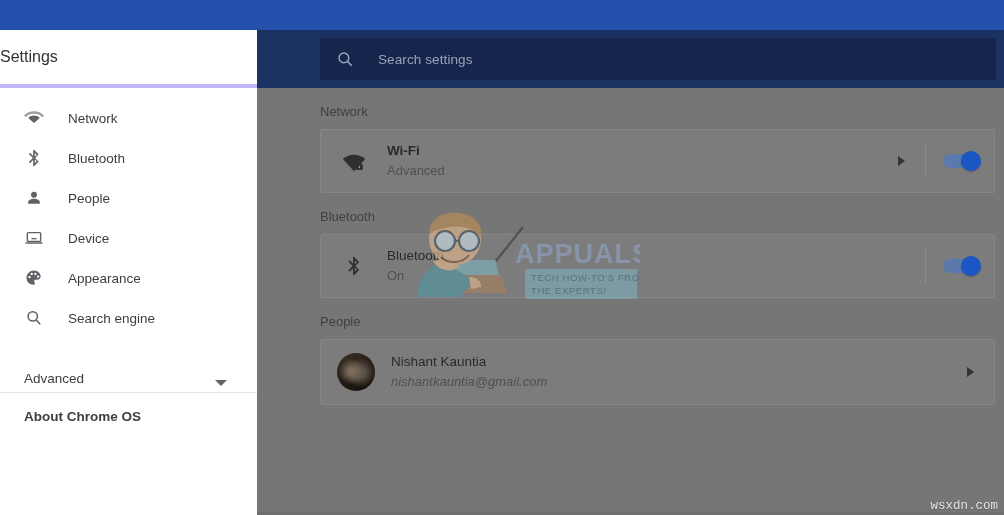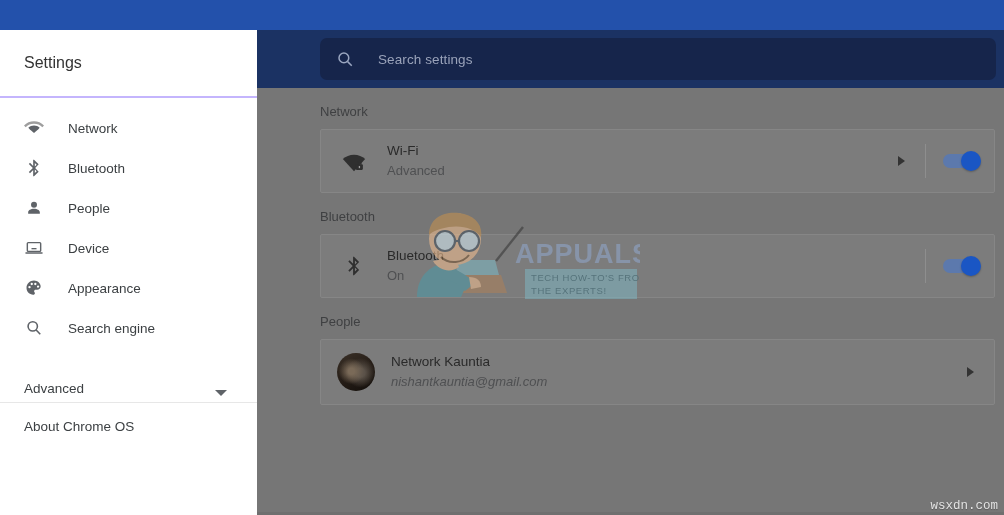--- a/index.html
+++ b/index.html
@@ -42,21 +42,20 @@
   .search-box {
     position: absolute;
     top: 38px;
     left: 320px;
     width: 676px;
     height: 42px;
     background: #16254b;
     display: flex;
     align-items: center;
     padding-left: 16px;
-    border-radius: 7px;
   }
 
   .search-icon {
     width: 18px; height: 18px;
     flex: 0 0 auto;
     color: #9aa6c0;
     display: flex;
     align-items: center;
     justify-content: center;
   }
@@ -72,27 +71,26 @@
   .sidebar {
     position: absolute;
     top: 30px; left: 0;
     width: 257px;
     height: 485px;
     background: #ffffff;
     z-index: 5;
   }
 
   .sidebar-title {
-    height: 68px;
-    display: flex;
-    align-items: center;
-    padding-left: 24px;
+    height: 58px;
+    display: flex;
+    align-items: center;
     font-size: 16px;
     color: #333333;
-    border-bottom: 2px solid #c4b5fd;
+    border-bottom: 4px solid #c4b5fd;
   }
 
   .nav-list { padding-top: 10px; }
 
   .nav-item {
     height: 40px;
     display: flex;
     align-items: center;
     padding-left: 22px;
     cursor: pointer;
@@ -139,20 +137,21 @@
     background: #e7e7e7;
     margin-top: 6px;
   }
 
   .about-row {
     height: 46px;
     display: flex;
     align-items: center;
     padding-left: 24px;
     cursor: pointer;
+    font-weight: bold;
   }
   .about-label {
     font-size: 13.5px;
     color: #3c4043;
   }
 
   
   .content {
     position: absolute;
     top: 88px;
@@ -433,21 +432,21 @@
       <div class="card-row">
         <span class="row-icon">
           <svg viewBox="0 0 24 24" width="26" height="26">
             <path fill="#2f2f2f" d="M12 6.2c-4 0-7.6 1.5-10.3 4L12 21.5l10.3-11.3C19.6 7.7 16 6.2 12 6.2z"></path>
             <rect x="13.6" y="15" width="6.6" height="5.2" rx="1" fill="#2f2f2f"></rect>
             <path d="M15.4 15.3v-1.4a1.5 1.5 0 0 1 3 0v1.4" fill="none" stroke="#2f2f2f" stroke-width="1.1"></path>
             <rect x="16.4" y="16.6" width="1.2" height="2" fill="#9b9b9b"></rect>
           </svg>
         </span>
         <span class="row-text">
-          <span class="row-title" style="display:block; font-weight:normal;">Wi-Fi</span>
+          <span class="row-title" style="display:block; font-weight:bold;">Wi-Fi</span>
           <span class="row-sub" style="display:block;">Advanced</span>
         </span>
         <span class="row-arrow">
           <span class="tri-right"></span>
         </span>
         <span class="row-divider"></span>
         <span class="toggle-cell">
           <span class="toggle">
             <span class="knob"></span>
           </span>
@@ -479,21 +478,21 @@
         </span>
       </div>
     </div>
 
     <div class="section-title">People</div>
 
     <div class="card">
       <div class="card-row" style="min-height:64px;">
         <span class="avatar"></span>
         <span class="row-text">
-          <span class="row-title" style="display:block;">Network Kauntia</span>
+          <span class="row-title" style="display:block;">Nishant Kauntia</span>
           <span class="row-sub" style="display:block;font-style:italic;">nishantkauntia@gmail.com</span>
         </span>
         <span class="row-arrow">
           <span class="tri-right"></span>
         </span>
       </div>
     </div>
 
   </div>
 

